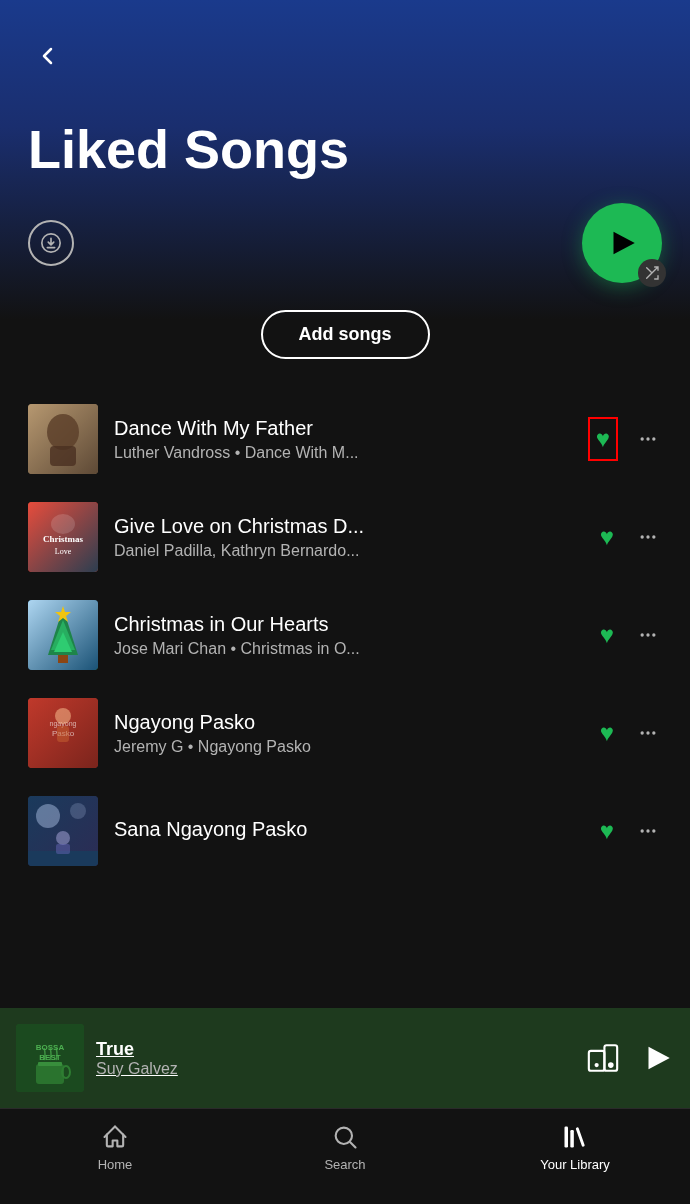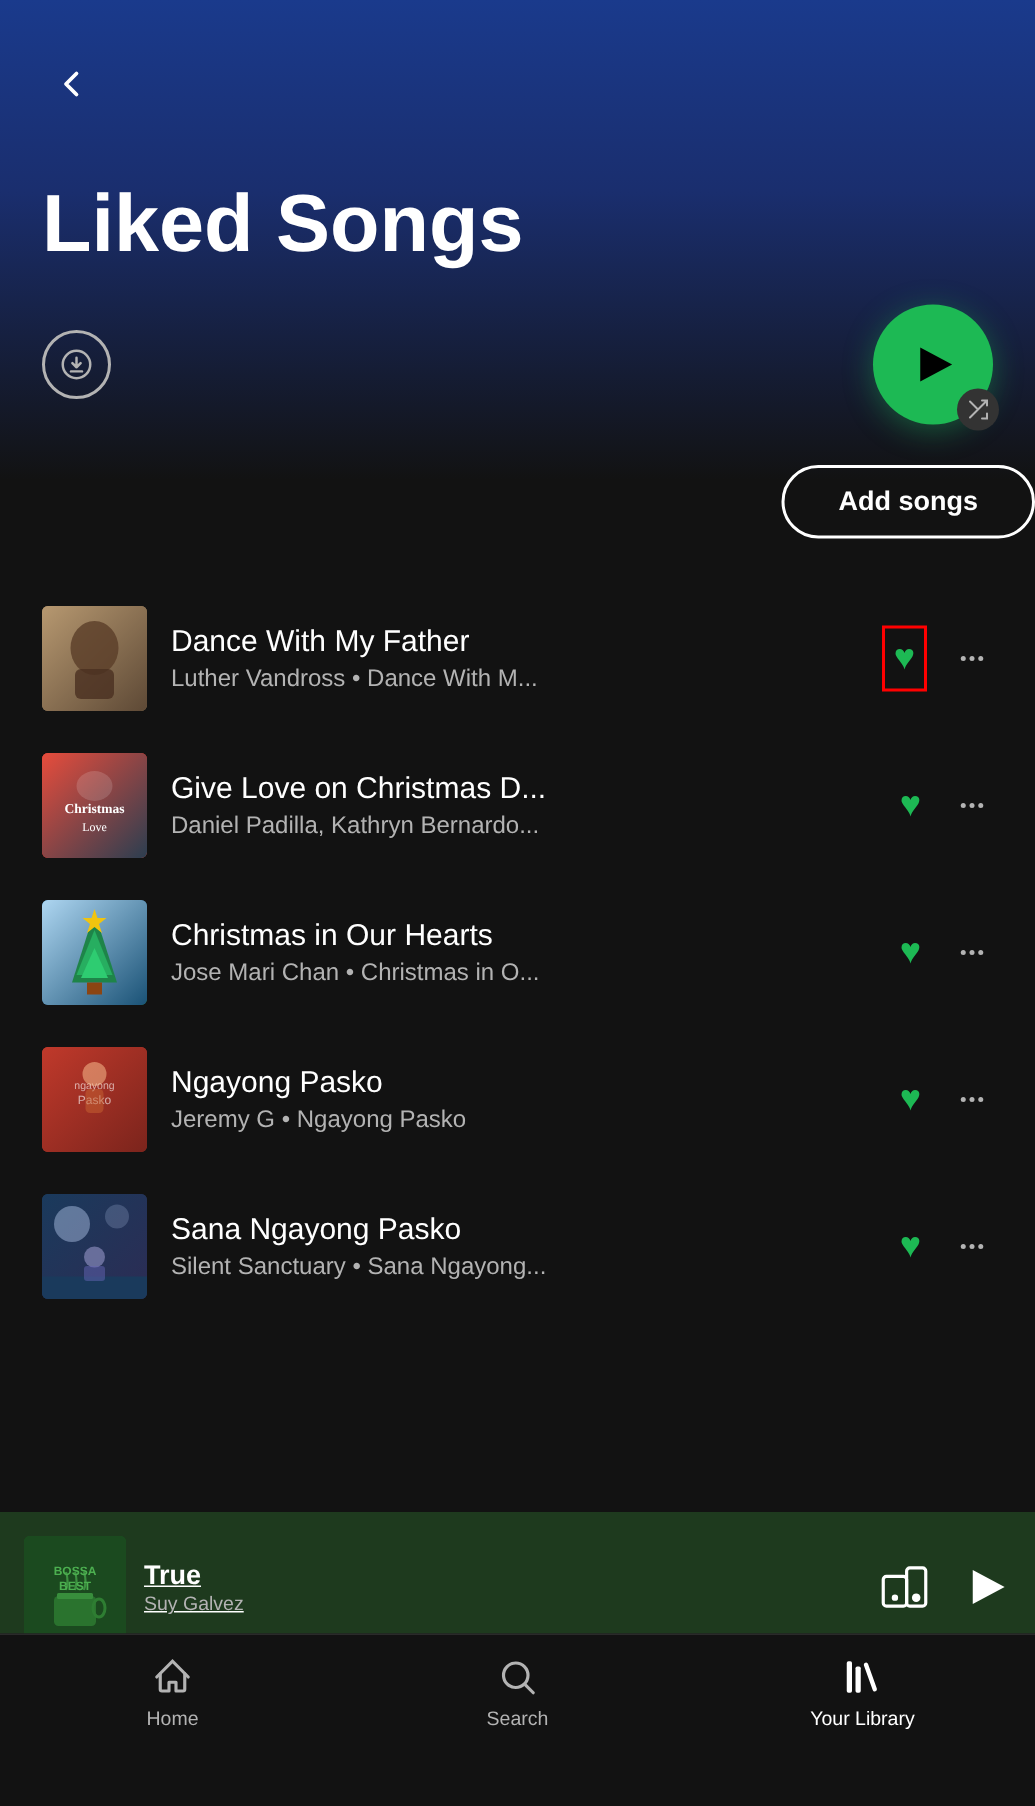--- a/index.html
+++ b/index.html
@@ -108,21 +108,21 @@
       justify-content: center;
     }
 
     
     .add-songs-area {
       position: absolute;
       top: 310px;
       left: 0;
       right: 0;
       display: flex;
-      justify-content: flex-end;
+      justify-content: center;
       z-index: 10;
     }
 
     .add-songs-btn {
       background: transparent;
       border: 2px solid #fff;
       border-radius: 30px;
       color: #fff;
       font-size: 18px;
       font-weight: 700;
@@ -286,21 +286,21 @@
     .now-playing-title {
       font-size: 18px;
       font-weight: 600;
       color: #fff;
       white-space: nowrap;
       overflow: hidden;
       text-overflow: ellipsis;
     }
 
     .now-playing-artist {
-      font-size: 13px;
+      font-size: 16px;
       color: #b3b3b3;
       white-space: nowrap;
       overflow: hidden;
       text-overflow: ellipsis;
     }
 
     .now-playing-controls {
       display: flex;
       align-items: center;
       gap: 20px;
@@ -325,21 +325,21 @@
       display: flex;
       align-items: center;
     }
 
     
     .bottom-nav {
       position: absolute;
       bottom: 0;
       left: 0;
       right: 0;
-      height: 115px;
+      height: 96px;
       background: #121212;
       border-top: 1px solid #2a2a2a;
       display: flex;
       align-items: flex-start;
       padding-top: 14px;
       z-index: 30;
     }
 
     .nav-item {
       flex: 1;
@@ -575,21 +575,20 @@
           <circle cx="50" cy="15" r="8" fill="rgba(200,220,255,0.2)"></circle>
           <rect x="0" y="55" width="70" height="15" fill="#1a3a5c"></rect>
 
           <circle cx="35" cy="42" r="7" fill="rgba(150,150,200,0.6)"></circle>
           <rect x="28" y="48" width="14" height="10" rx="2" fill="rgba(100,100,180,0.5)"></rect>
         </svg>
       </div>
     </div>
     <div class="song-info">
       <div class="song-title">Sana Ngayong Pasko</div>
-      <div class="song-meta">Silent Sanctuary • Sana Ngayong...</div>
     </div>
     <div class="song-actions">
       <button class="heart-btn">
         <span class="heart-icon">♥</span>
       </button>
       <button class="more-btn">
         <svg width="20" height="20" viewBox="0 0 24 24" fill="#b3b3b3">
           <circle cx="5" cy="12" r="2"></circle>
             <circle cx="12" cy="12" r="2"></circle>
             <circle cx="19" cy="12" r="2"></circle>

